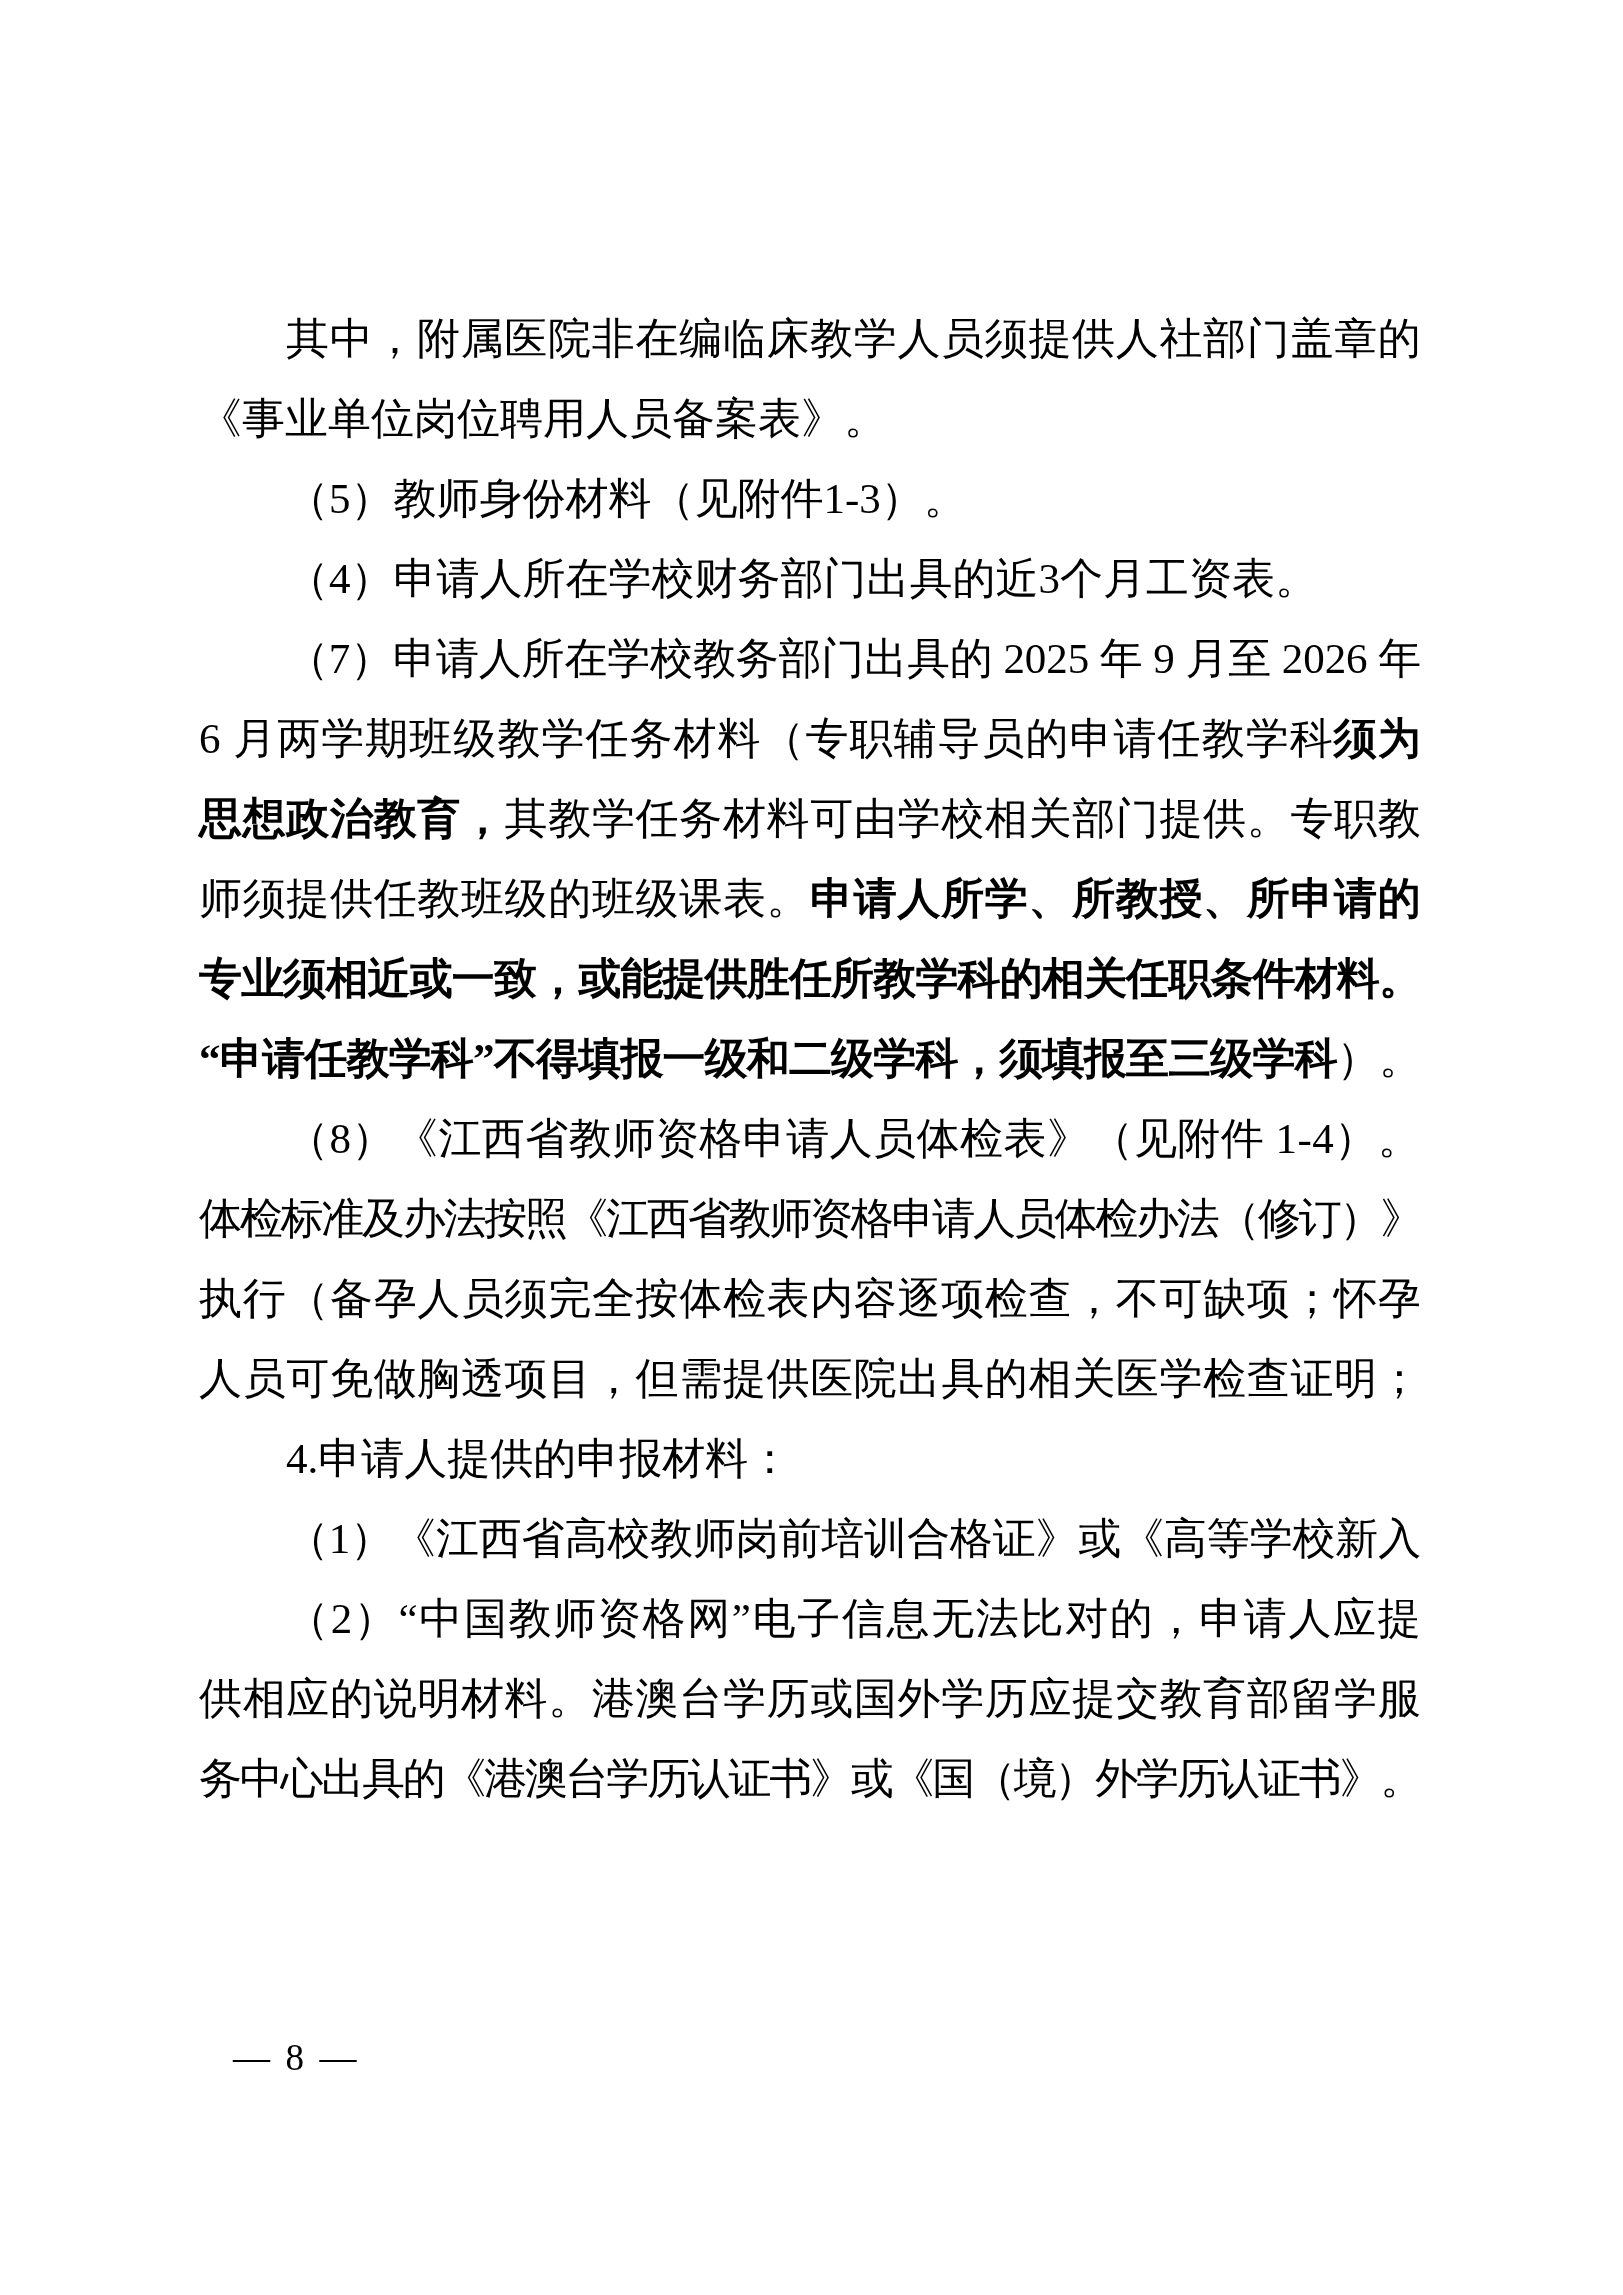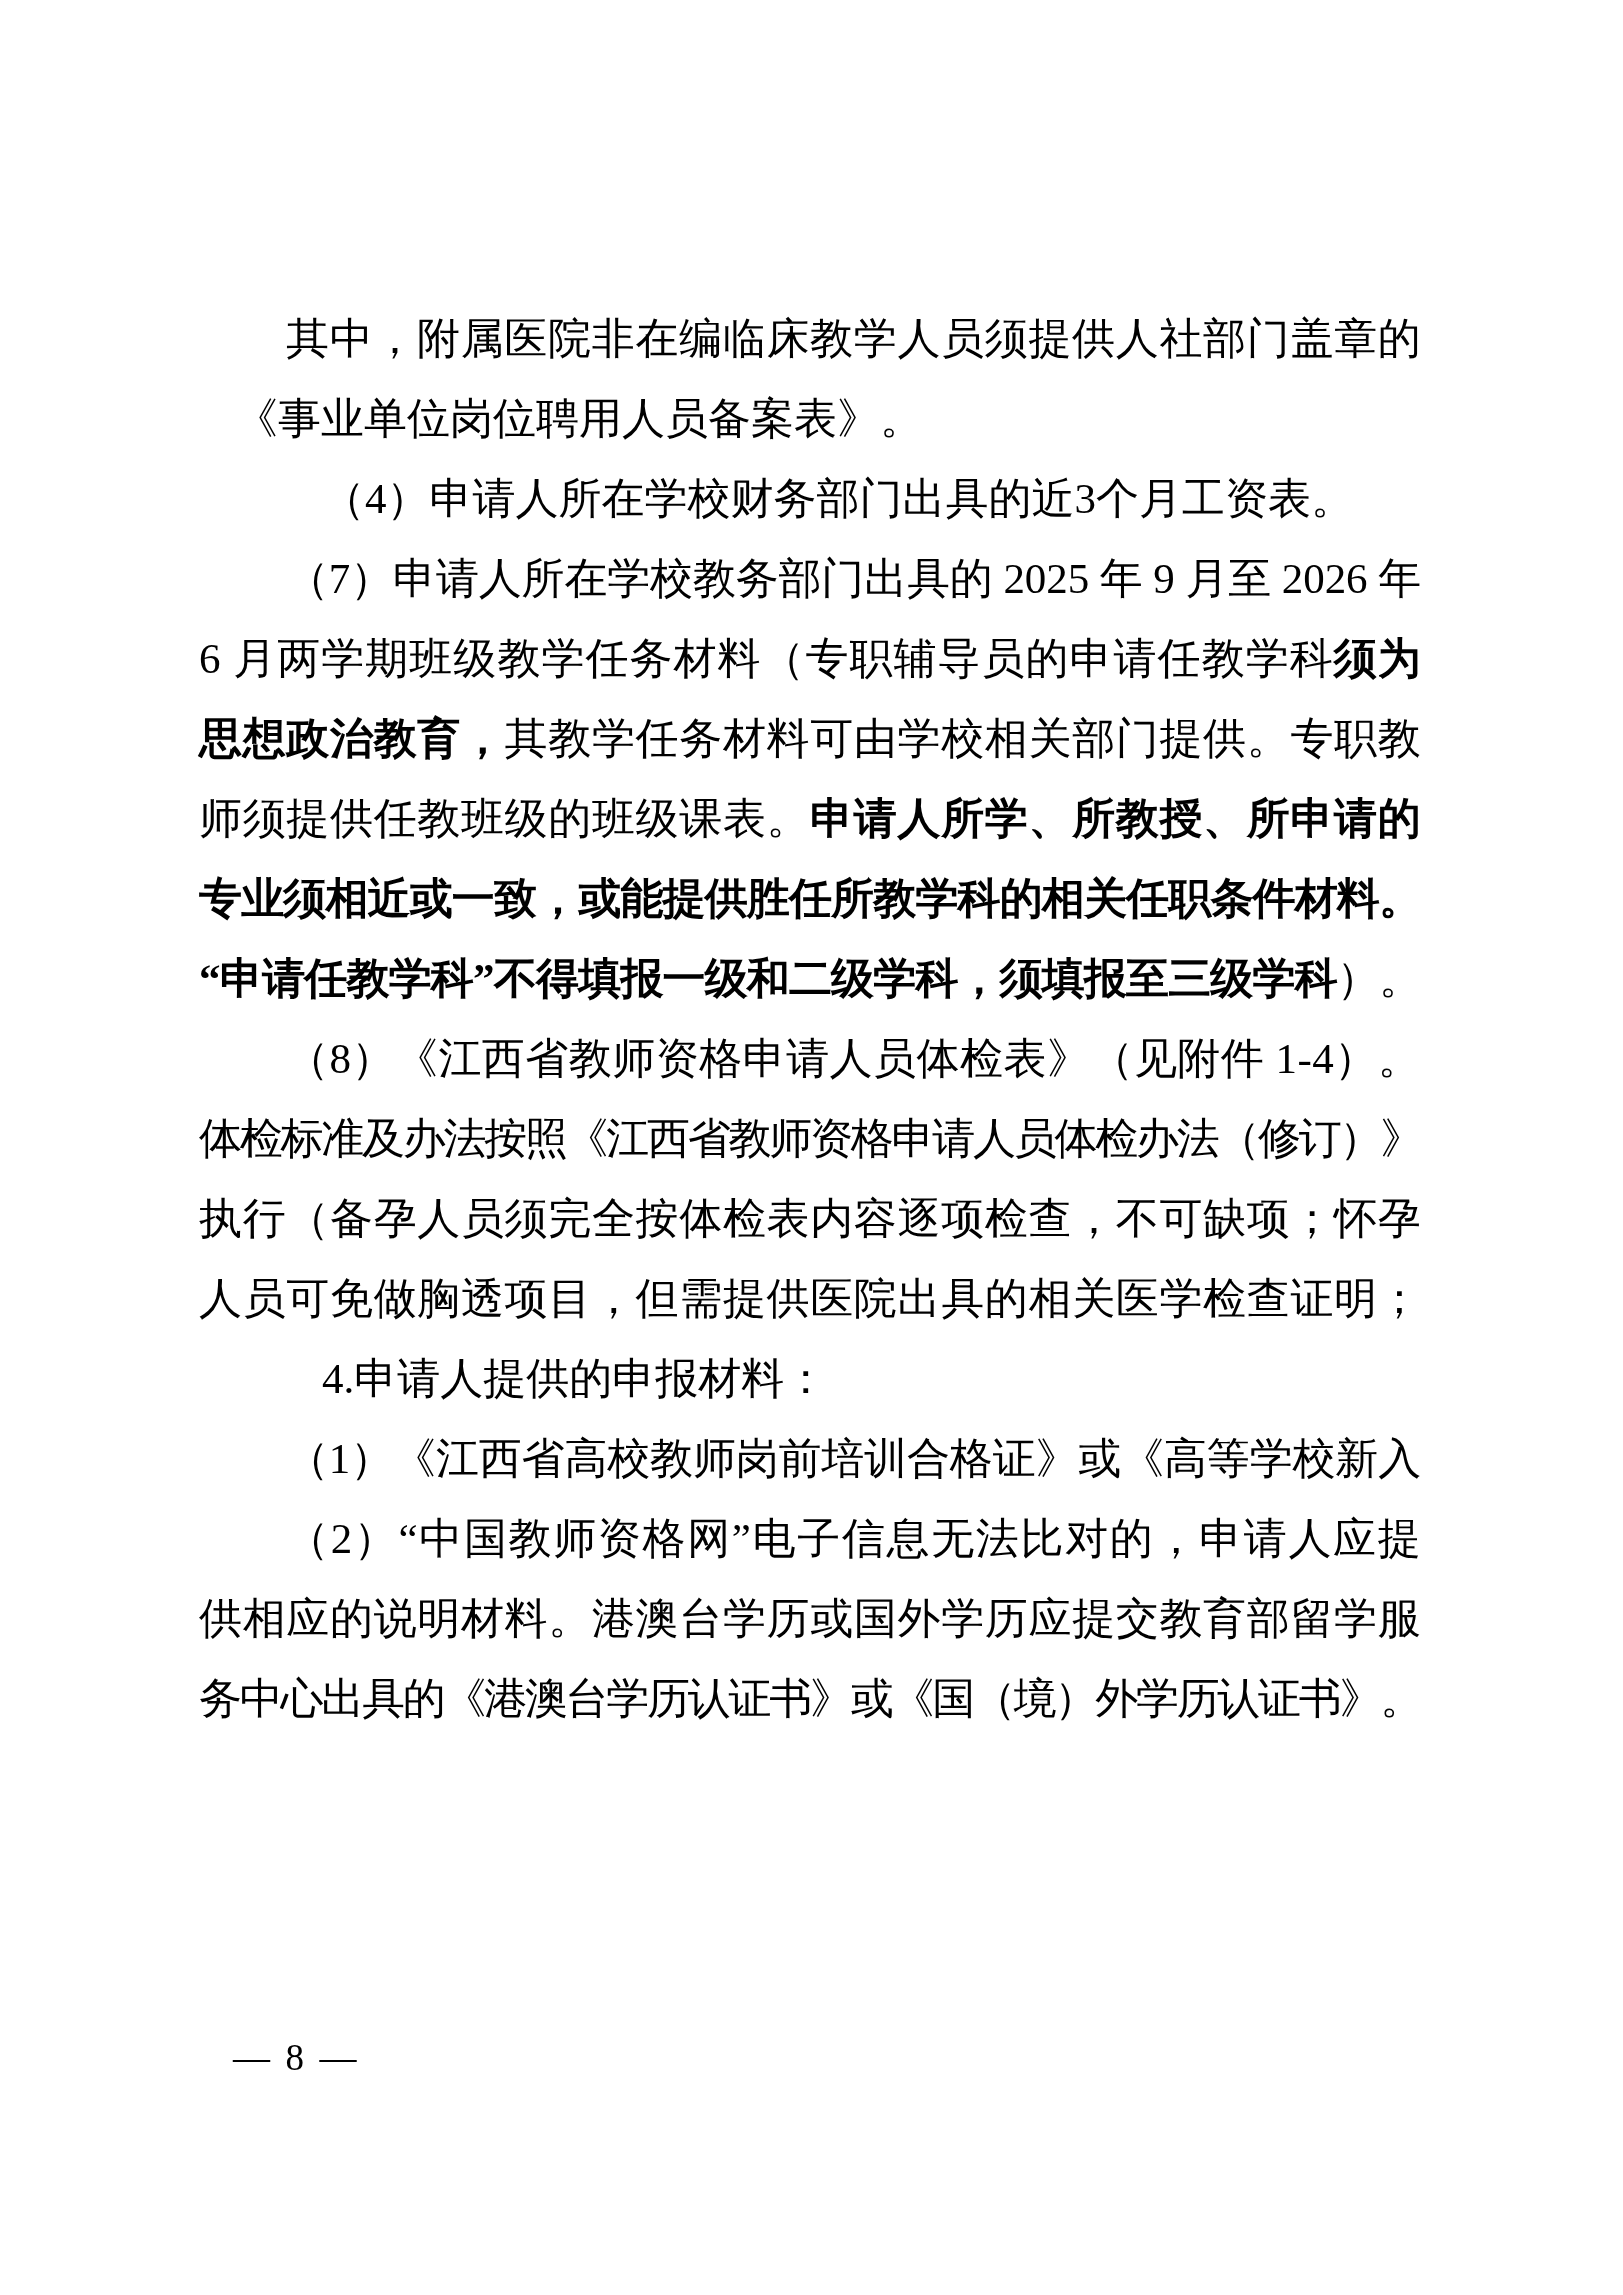--- a/index.html
+++ b/index.html
@@ -37,21 +37,20 @@
   }
   .line.j .ch {
     display: block;
     flex: 0 1 auto;
     min-width: 0;
     white-space: pre;
   }
   
   .line.l {
     display: block;
-    margin-left: 36px;
   }
   .indent {
     padding-left: 87px;
   }
   .b {
     font-weight: 700;
   }
   #footer {
     position: absolute;
     left: 233px;
@@ -62,20 +61,21 @@
     font-family: "Liberation Serif", "DejaVu Serif", serif;
   }
 </style>
 </head>
 <body>
 
 <div>
   <div id="doc">
       <div class="line j indent"><span class="ch">其</span><span class="ch">中</span><span class="ch">，</span><span class="ch">附</span><span class="ch">属</span><span class="ch">医</span><span class="ch">院</span><span class="ch">非</span><span class="ch">在</span><span class="ch">编</span><span class="ch">临</span><span class="ch">床</span><span class="ch">教</span><span class="ch">学</span><span class="ch">人</span><span class="ch">员</span><span class="ch">须</span><span class="ch">提</span><span class="ch">供</span><span class="ch">人</span><span class="ch">社</span><span class="ch">部</span><span class="ch">门</span><span class="ch">盖</span><span class="ch">章</span><span class="ch">的</span></div>
       <div class="line l"><span>《事业单位岗位聘用人员备案表》。</span></div>
+      <div class="line l indent"><span>（5）教师身份材料（见附件1-3）。</span></div>
       <div class="line l indent"><span>（4）申请人所在学校财务部门出具的近3个月工资表。</span></div>
       <div class="line j indent"><span class="ch">（</span><span class="ch">7</span><span class="ch">）</span><span class="ch">申</span><span class="ch">请</span><span class="ch">人</span><span class="ch">所</span><span class="ch">在</span><span class="ch">学</span><span class="ch">校</span><span class="ch">教</span><span class="ch">务</span><span class="ch">部</span><span class="ch">门</span><span class="ch">出</span><span class="ch">具</span><span class="ch">的</span><span class="ch"> </span><span class="ch">2</span><span class="ch">0</span><span class="ch">2</span><span class="ch">5</span><span class="ch"> </span><span class="ch">年</span><span class="ch"> </span><span class="ch">9</span><span class="ch"> </span><span class="ch">月</span><span class="ch">至</span><span class="ch"> </span><span class="ch">2</span><span class="ch">0</span><span class="ch">2</span><span class="ch">6</span><span class="ch"> </span><span class="ch">年</span></div>
       <div class="line j"><span class="ch">6</span><span class="ch"> </span><span class="ch">月</span><span class="ch">两</span><span class="ch">学</span><span class="ch">期</span><span class="ch">班</span><span class="ch">级</span><span class="ch">教</span><span class="ch">学</span><span class="ch">任</span><span class="ch">务</span><span class="ch">材</span><span class="ch">料</span><span class="ch">（</span><span class="ch">专</span><span class="ch">职</span><span class="ch">辅</span><span class="ch">导</span><span class="ch">员</span><span class="ch">的</span><span class="ch">申</span><span class="ch">请</span><span class="ch">任</span><span class="ch">教</span><span class="ch">学</span><span class="ch">科</span><span class="ch b">须</span><span class="ch b">为</span></div>
       <div class="line j"><span class="ch b">思</span><span class="ch b">想</span><span class="ch b">政</span><span class="ch b">治</span><span class="ch b">教</span><span class="ch b">育</span><span class="ch b">，</span><span class="ch">其</span><span class="ch">教</span><span class="ch">学</span><span class="ch">任</span><span class="ch">务</span><span class="ch">材</span><span class="ch">料</span><span class="ch">可</span><span class="ch">由</span><span class="ch">学</span><span class="ch">校</span><span class="ch">相</span><span class="ch">关</span><span class="ch">部</span><span class="ch">门</span><span class="ch">提</span><span class="ch">供</span><span class="ch">。</span><span class="ch">专</span><span class="ch">职</span><span class="ch">教</span></div>
       <div class="line j"><span class="ch">师</span><span class="ch">须</span><span class="ch">提</span><span class="ch">供</span><span class="ch">任</span><span class="ch">教</span><span class="ch">班</span><span class="ch">级</span><span class="ch">的</span><span class="ch">班</span><span class="ch">级</span><span class="ch">课</span><span class="ch">表</span><span class="ch">。</span><span class="ch b">申</span><span class="ch b">请</span><span class="ch b">人</span><span class="ch b">所</span><span class="ch b">学</span><span class="ch b">、</span><span class="ch b">所</span><span class="ch b">教</span><span class="ch b">授</span><span class="ch b">、</span><span class="ch b">所</span><span class="ch b">申</span><span class="ch b">请</span><span class="ch b">的</span></div>
       <div class="line j"><span class="ch b">专</span><span class="ch b">业</span><span class="ch b">须</span><span class="ch b">相</span><span class="ch b">近</span><span class="ch b">或</span><span class="ch b">一</span><span class="ch b">致</span><span class="ch b">，</span><span class="ch b">或</span><span class="ch b">能</span><span class="ch b">提</span><span class="ch b">供</span><span class="ch b">胜</span><span class="ch b">任</span><span class="ch b">所</span><span class="ch b">教</span><span class="ch b">学</span><span class="ch b">科</span><span class="ch b">的</span><span class="ch b">相</span><span class="ch b">关</span><span class="ch b">任</span><span class="ch b">职</span><span class="ch b">条</span><span class="ch b">件</span><span class="ch b">材</span><span class="ch b">料</span><span class="ch b">。</span></div>
       <div class="line j"><span class="ch b">“</span><span class="ch b">申</span><span class="ch b">请</span><span class="ch b">任</span><span class="ch b">教</span><span class="ch b">学</span><span class="ch b">科</span><span class="ch b">”</span><span class="ch b">不</span><span class="ch b">得</span><span class="ch b">填</span><span class="ch b">报</span><span class="ch b">一</span><span class="ch b">级</span><span class="ch b">和</span><span class="ch b">二</span><span class="ch b">级</span><span class="ch b">学</span><span class="ch b">科</span><span class="ch b">，</span><span class="ch b">须</span><span class="ch b">填</span><span class="ch b">报</span><span class="ch b">至</span><span class="ch b">三</span><span class="ch b">级</span><span class="ch b">学</span><span class="ch b">科</span><span class="ch">）</span><span class="ch">。</span></div>
       <div class="line j indent"><span class="ch">（</span><span class="ch">8</span><span class="ch">）</span><span class="ch">《</span><span class="ch">江</span><span class="ch">西</span><span class="ch">省</span><span class="ch">教</span><span class="ch">师</span><span class="ch">资</span><span class="ch">格</span><span class="ch">申</span><span class="ch">请</span><span class="ch">人</span><span class="ch">员</span><span class="ch">体</span><span class="ch">检</span><span class="ch">表</span><span class="ch">》</span><span class="ch">（</span><span class="ch">见</span><span class="ch">附</span><span class="ch">件</span><span class="ch"> </span><span class="ch">1</span><span class="ch">-</span><span class="ch">4</span><span class="ch">）</span><span class="ch">。</span></div>
       <div class="line j"><span class="ch">体</span><span class="ch">检</span><span class="ch">标</span><span class="ch">准</span><span class="ch">及</span><span class="ch">办</span><span class="ch">法</span><span class="ch">按</span><span class="ch">照</span><span class="ch">《</span><span class="ch">江</span><span class="ch">西</span><span class="ch">省</span><span class="ch">教</span><span class="ch">师</span><span class="ch">资</span><span class="ch">格</span><span class="ch">申</span><span class="ch">请</span><span class="ch">人</span><span class="ch">员</span><span class="ch">体</span><span class="ch">检</span><span class="ch">办</span><span class="ch">法</span><span class="ch">（</span><span class="ch">修</span><span class="ch">订</span><span class="ch">）</span><span class="ch">》</span></div>
       <div class="line j"><span class="ch">执</span><span class="ch">行</span><span class="ch">（</span><span class="ch">备</span><span class="ch">孕</span><span class="ch">人</span><span class="ch">员</span><span class="ch">须</span><span class="ch">完</span><span class="ch">全</span><span class="ch">按</span><span class="ch">体</span><span class="ch">检</span><span class="ch">表</span><span class="ch">内</span><span class="ch">容</span><span class="ch">逐</span><span class="ch">项</span><span class="ch">检</span><span class="ch">查</span><span class="ch">，</span><span class="ch">不</span><span class="ch">可</span><span class="ch">缺</span><span class="ch">项</span><span class="ch">；</span><span class="ch">怀</span><span class="ch">孕</span></div>

